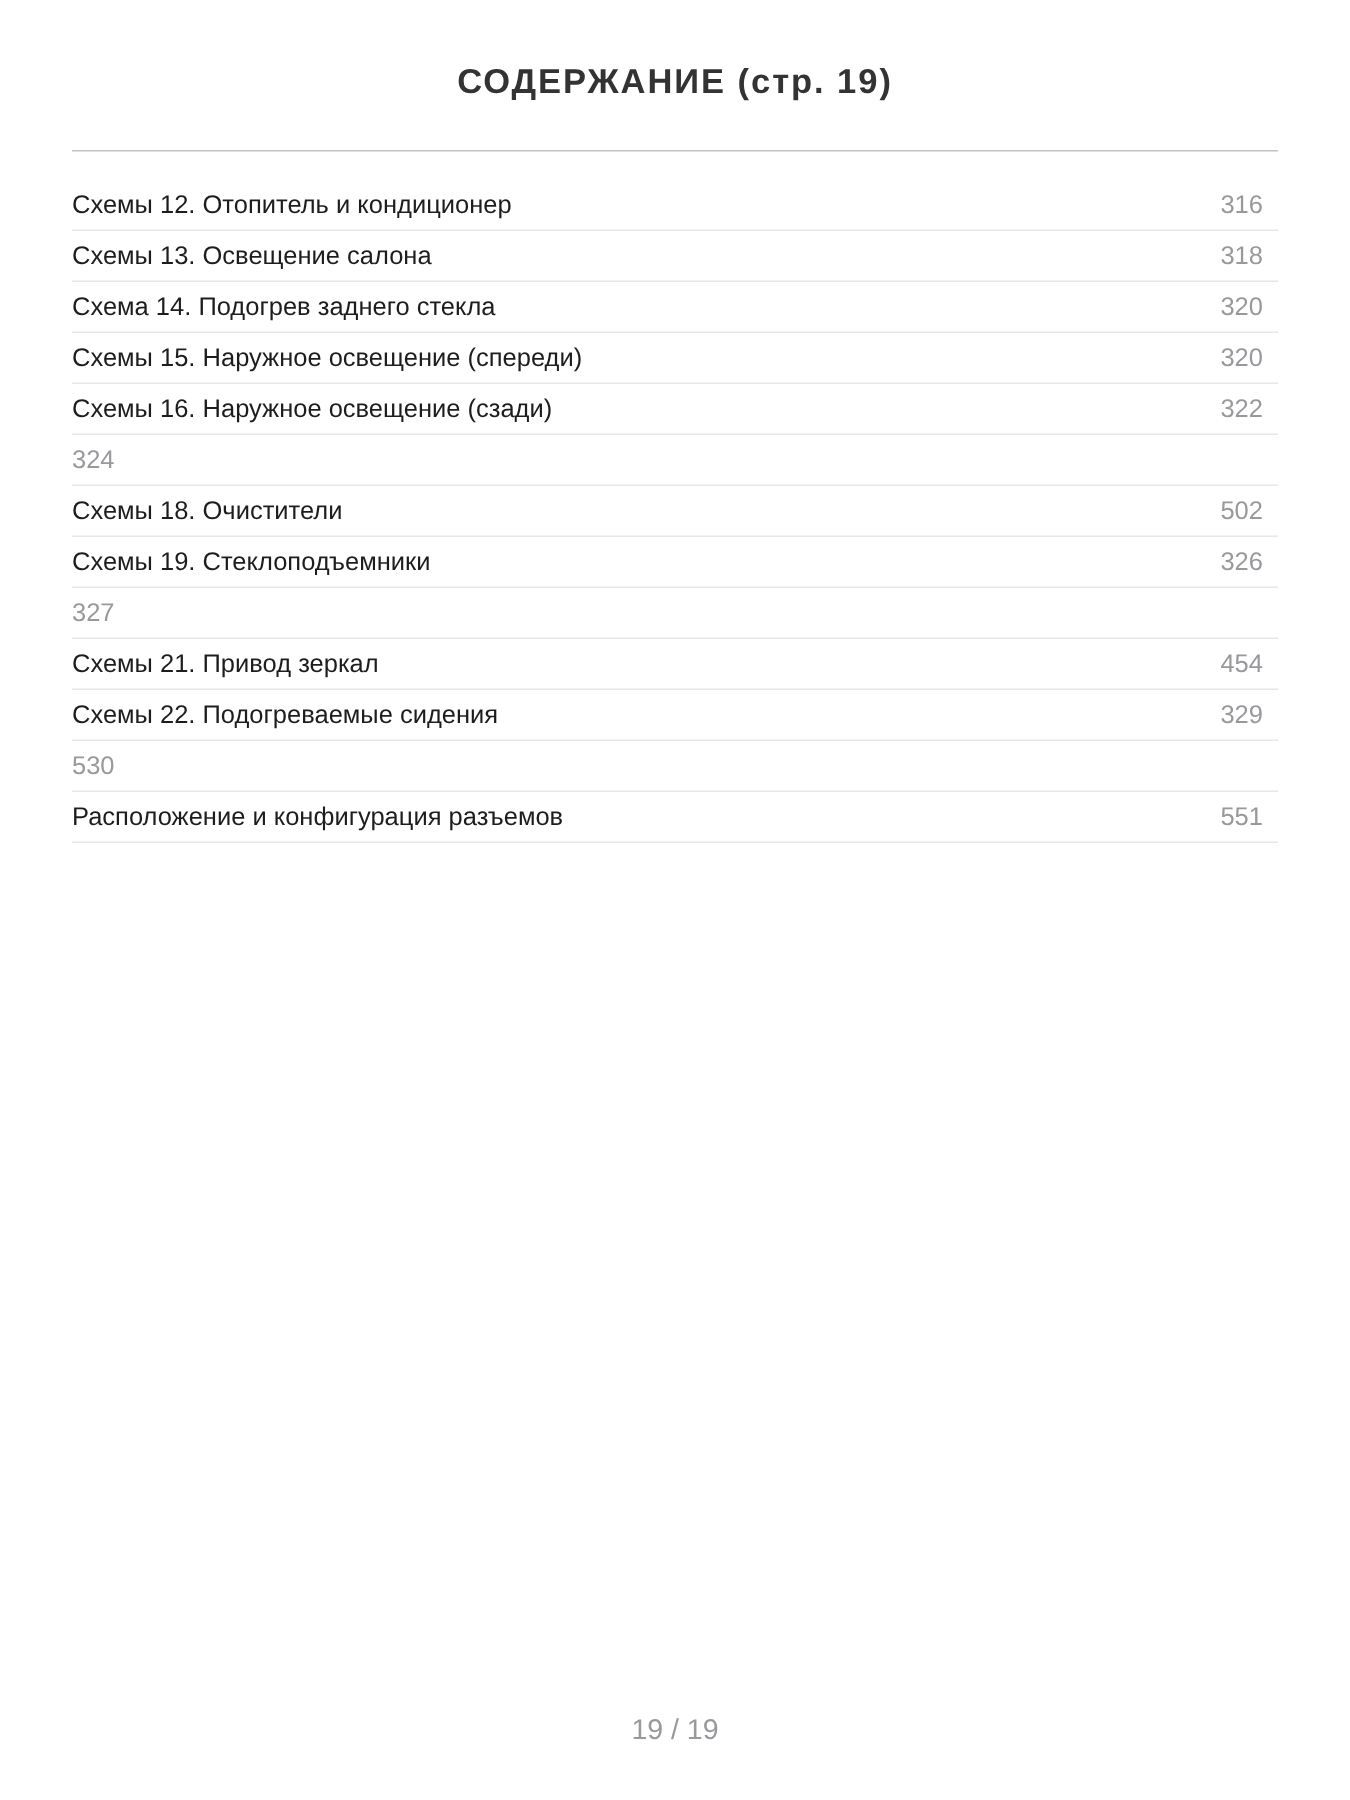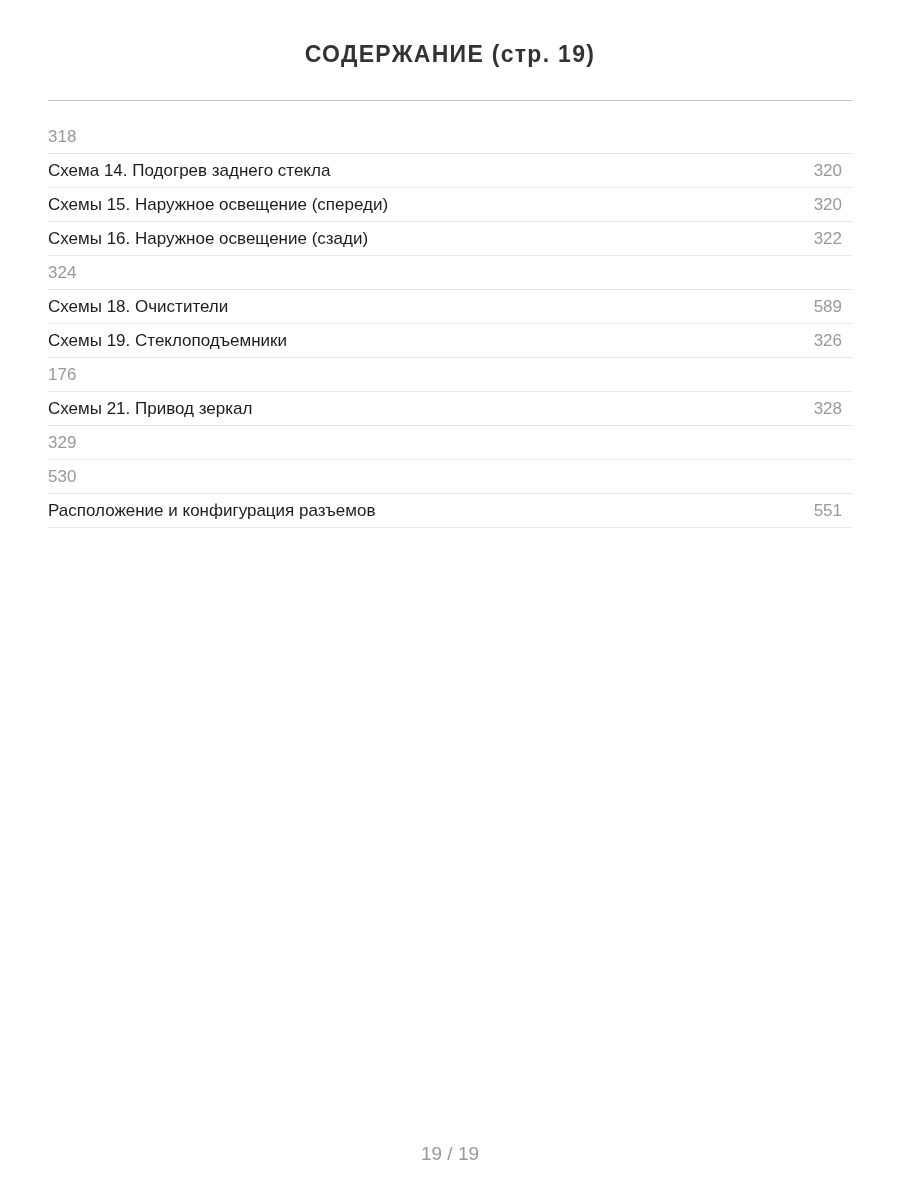--- a/index.html
+++ b/index.html
@@ -72,53 +72,59 @@
 </head>
 <body style="--bg: #ffffff; --title: #333333; --text: #1d1d1f; --page-number: #98989d; --header-divider: #c2c2c4; --row-divider: #e7e7e9;">
 
 <div class="page">
   <h1 class="title">СОДЕРЖАНИЕ (стр. 19)</h1>
 
   <div class="title-rule"></div>
 
   <div class="toc" id="toc-list">
       <div class="toc-row">
+        <span class="toc-label">Схемы 12. Отопитель и кондиционер</span>
+        <span class="toc-page">316</span>
+      </div>
+      <div class="toc-row">
+        <span class="toc-label">Схемы 13. Освещение салона</span>
         <span class="toc-page">318</span>
       </div>
       <div class="toc-row">
         <span class="toc-label">Схема 14. Подогрев заднего стекла</span>
         <span class="toc-page">320</span>
       </div>
       <div class="toc-row">
         <span class="toc-label">Схемы 15. Наружное освещение (спереди)</span>
         <span class="toc-page">320</span>
       </div>
       <div class="toc-row">
         <span class="toc-label">Схемы 16. Наружное освещение (сзади)</span>
         <span class="toc-page">322</span>
       </div>
       <div class="toc-row">
         <span class="toc-page">324</span>
       </div>
       <div class="toc-row">
         <span class="toc-label">Схемы 18. Очистители</span>
-        <span class="toc-page">589</span>
+        <span class="toc-page">502</span>
       </div>
       <div class="toc-row">
         <span class="toc-label">Схемы 19. Стеклоподъемники</span>
         <span class="toc-page">326</span>
       </div>
       <div class="toc-row">
-        <span class="toc-page">176</span>
+        <span class="toc-page">327</span>
       </div>
       <div class="toc-row">
         <span class="toc-label">Схемы 21. Привод зеркал</span>
-        <span class="toc-page">328</span>
+        <span class="toc-page">454</span>
       </div>
       <div class="toc-row">
+        <span class="toc-label">Схемы 22. Подогреваемые сидения</span>
         <span class="toc-page">329</span>
       </div>
       <div class="toc-row">
         <span class="toc-page">530</span>
       </div>
       <div class="toc-row">
         <span class="toc-label">Расположение и конфигурация разъемов</span>
         <span class="toc-page">551</span>
       </div>
     </div>

